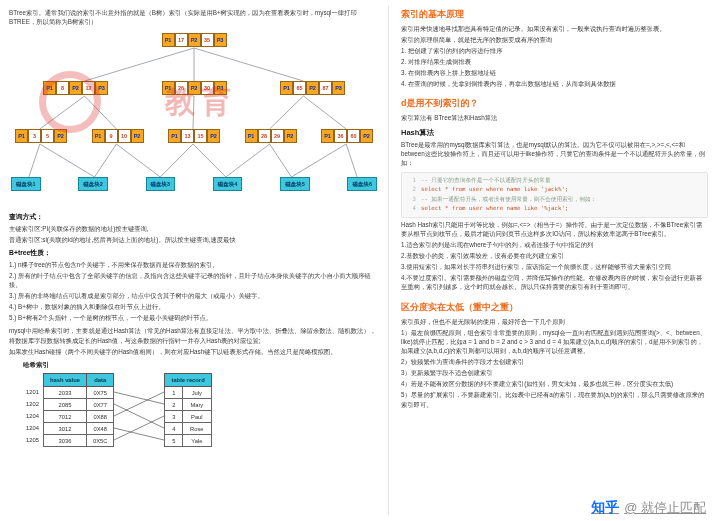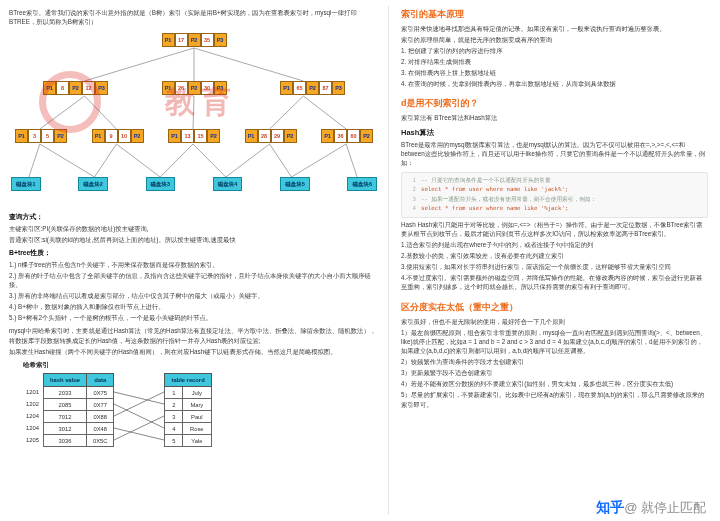--- a/index.html
+++ b/index.html
@@ -40,21 +40,21 @@
   .htable th{background:#3ec7dd;color:#06324f;font-size:5.8px;height:13px;border:1px solid #555;padding:0 6px;font-weight:700;}
   .htable td{border:1px solid #666;font-size:5.8px;height:12px;text-align:center;padding:0 6px;color:#333;background:#fff;}
   .cross-lines{width:50px;height:73px;flex:none;}
   
   .code-block{background:#f8f8f8;border:1px solid #e4e4e4;border-radius:2px;margin:4px 0 2px;padding:3px 2px;}
   .code-line{display:flex;font-family:"DejaVu Sans Mono","Liberation Mono",monospace;font-size:5.7px;line-height:1.65;}
   .code-num{width:12px;text-align:right;margin-right:5px;color:#b3b3b3;flex:none;}
   .code-text.comment{color:#8a9b8a;}
   .code-text.sql{color:#c75427;}
   
-  .footer-mark{position:absolute;right:10px;bottom:3px;font-size:13px;color:#8c8c8c;display:flex;align-items:flex-end;background:rgba(255,255,255,.85);padding:1px 4px;z-index:5;}
+  .footer-mark{position:absolute;right:10px;bottom:3px;font-size:13px;color:#8c8c8c;display:flex;gap:5px;align-items:flex-end;background:rgba(255,255,255,.85);padding:1px 4px;z-index:5;text-decoration:underline;}
   .zhihu-logo{color:#0d6bff;font-weight:700;font-size:14px;}
 </style>
 </head>
 <body>
 
 <div class="page">
 
   <div class="col-left">
     <p class="intro">BTree索引。通常我们说的索引不出意外指的就是（B树）索引（实际是用B+树实现的，因为在查看表索引时，mysql一律打印BTREE，所以简称为B树索引）</p>
 

